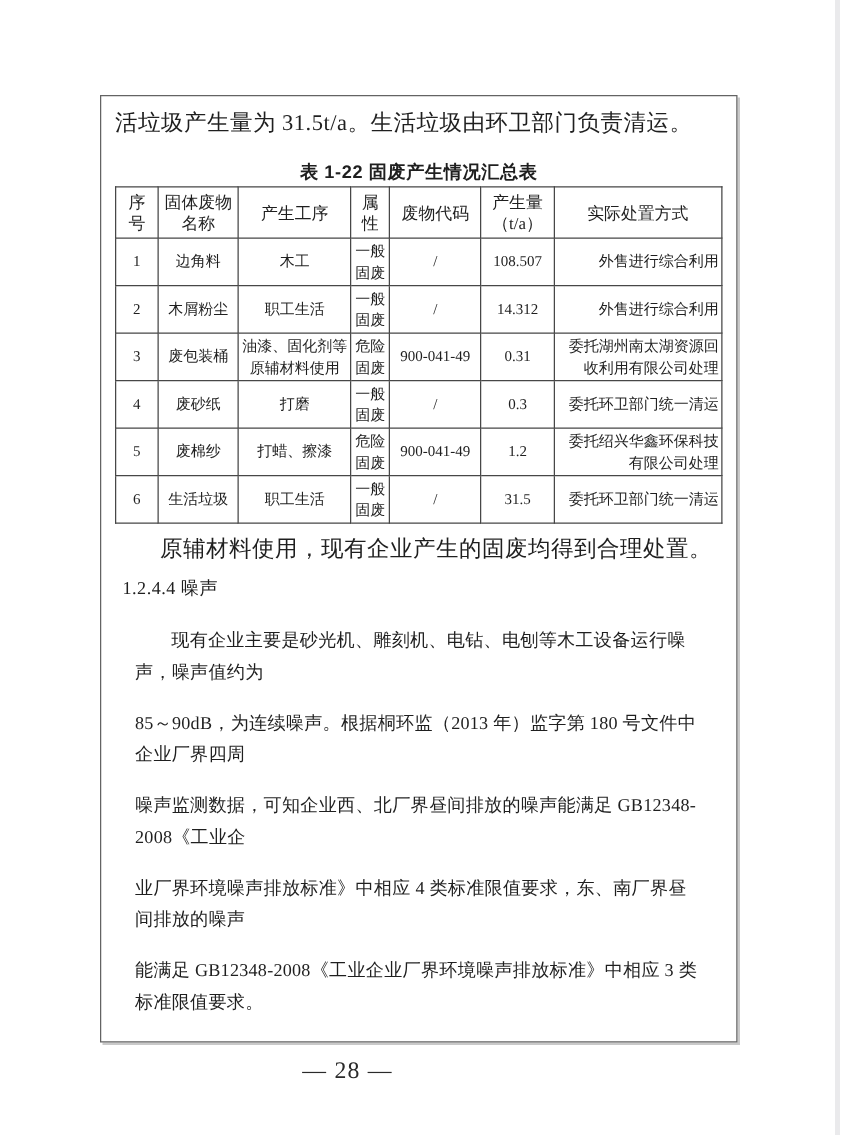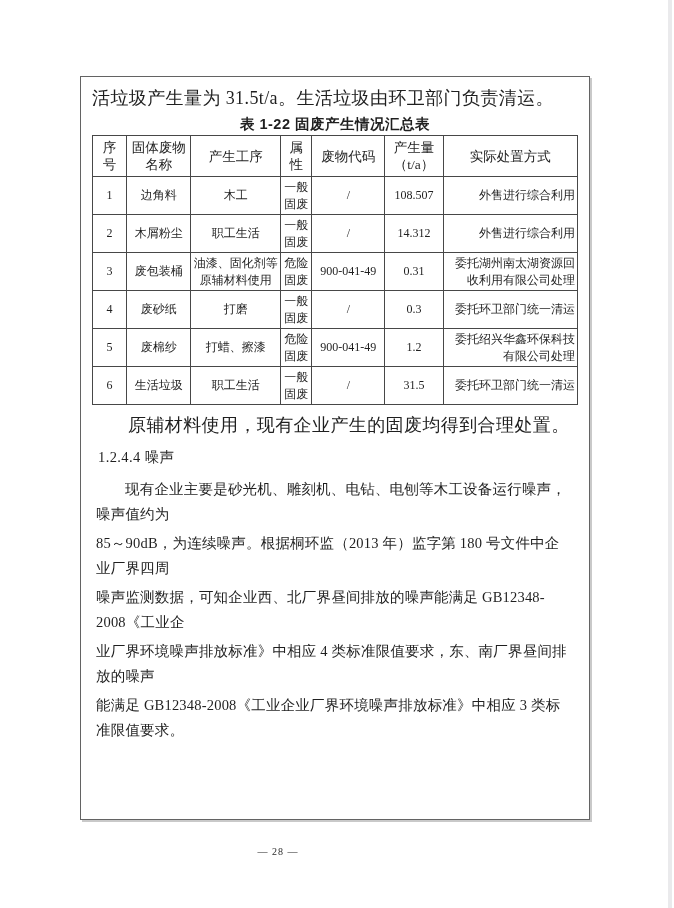--- a/index.html
+++ b/index.html
@@ -11,38 +11,38 @@
   .scan-edge{position:absolute;top:0;right:2px;width:4px;height:100%;background:#eaeaec;}
   .frame{
     position:absolute;left:80px;top:76px;width:510px;min-height:744px;
     box-sizing:border-box;border:1px solid #636363;background:#ffffff;
     box-shadow:2px 2px 0 #c9c9c9;
     padding:8px 11px 2px 11px;
   }
   .pline{font-size:18px;line-height:26px;margin:0;letter-spacing:0.4px;white-space:nowrap;}
   .indent{text-indent:2em;}
   .tbl-title{
-    text-align:center;font-weight:bold;font-size:14.5px;line-height:21px;margin:3px 0 0 0;
+    text-align:center;font-weight:bold;font-size:14.5px;line-height:21px;margin:17px 0 0 0;
     font-family:"Liberation Sans","DejaVu Sans",sans-serif;letter-spacing:0.5px;
   }
   table{border-collapse:collapse;table-layout:fixed;}
   .t22{width:100%;margin:0;}
   td,th{
     border:1px solid #474747;text-align:center;vertical-align:middle;
     font-weight:normal;white-space:pre-line;overflow:hidden;
   }
   .t22 th{font-size:13.5px;line-height:17px;padding:3px 2px;}
   .t22 td{font-size:12px;line-height:17px;padding:1.5px 2px;height:34px;}
   .t22 td.left{text-align:right;padding-left:6px;margin-left:36px;}
   .after-tbl{margin-top:7px;}
   .h-sub{font-size:14.5px;line-height:27px;margin:6px;letter-spacing:0.4px;}
-  .noise-line{font-size:14.5px;line-height:25px;margin:4px;letter-spacing:0.2px;}
+  .noise-line{font-size:14.5px;line-height:25px;margin:16px;letter-spacing:0.2px;}
   .page-num{
     position:absolute;left:0;top:846px;width:556px;text-align:center;
-    font-size:10px;color:#2a2a2a;letter-spacing:1px;
+    font-size:19px;color:#2a2a2a;letter-spacing:1px;
   }
 </style>
 </head>
 <body>
 
 <div class="scan-edge"></div>
 
 <div class="frame">
 
   <p class="pline">活垃圾产生量为 31.5t/a。生活垃圾由环卫部门负责清运。</p>

